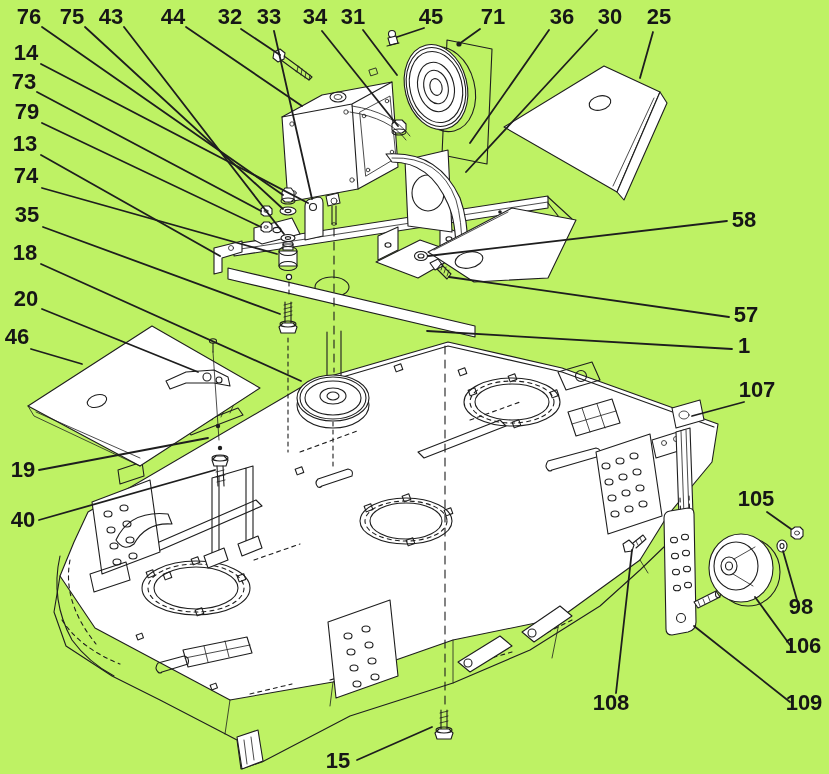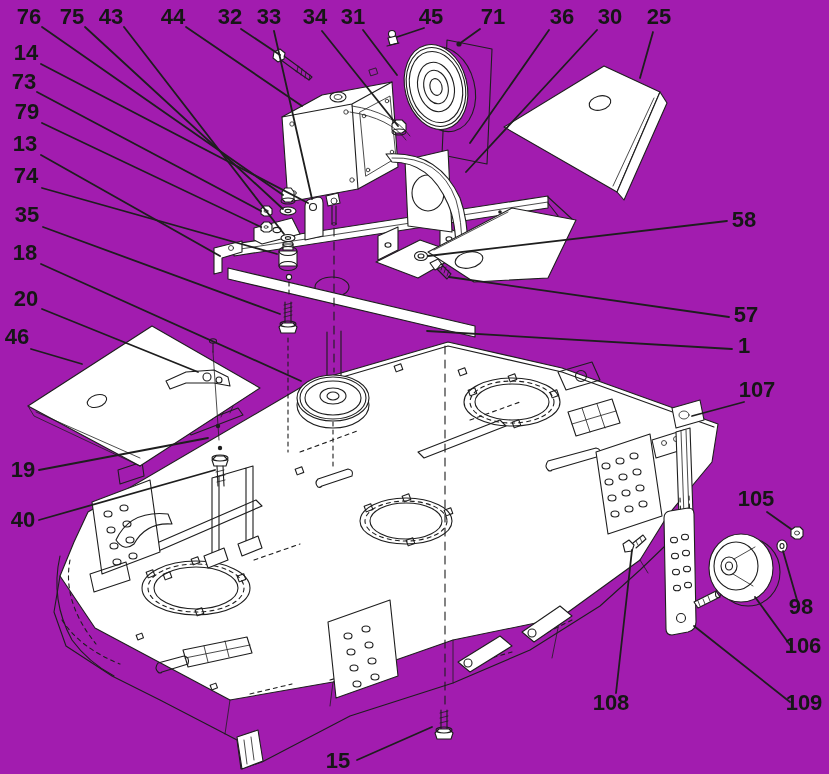--- a/index.html
+++ b/index.html
@@ -1,16 +1,16 @@
 <!DOCTYPE html>
 <html><head>
 <meta charset="utf-8">
 <style>
   html,body{margin:0;padding:0;background:#ffffff;}
-  .page{position:relative;width:829px;height:774px;background:#a21caf;overflow:hidden;}
+  .page{position:relative;width:829px;height:774px;background:#bef264;overflow:hidden;}
   svg{display:block;}
   svg *{stroke:#1e1e1e;fill:none;stroke-width:1.1;stroke-linejoin:round;stroke-linecap:round;}
   svg .w{fill:#ffffff;}
   svg .f{fill:#1e1e1e;stroke:none;}
   svg .d{stroke-dasharray:8 6;}
   svg .d2{stroke-dasharray:4 4;}
   svg .thin{stroke-width:0.8;}
   svg .leader{stroke-width:1.8;}
   svg text{font-family:"Liberation Sans",sans-serif;font-weight:bold;font-size:22px;fill:#161616;stroke:none;}
 </style>

